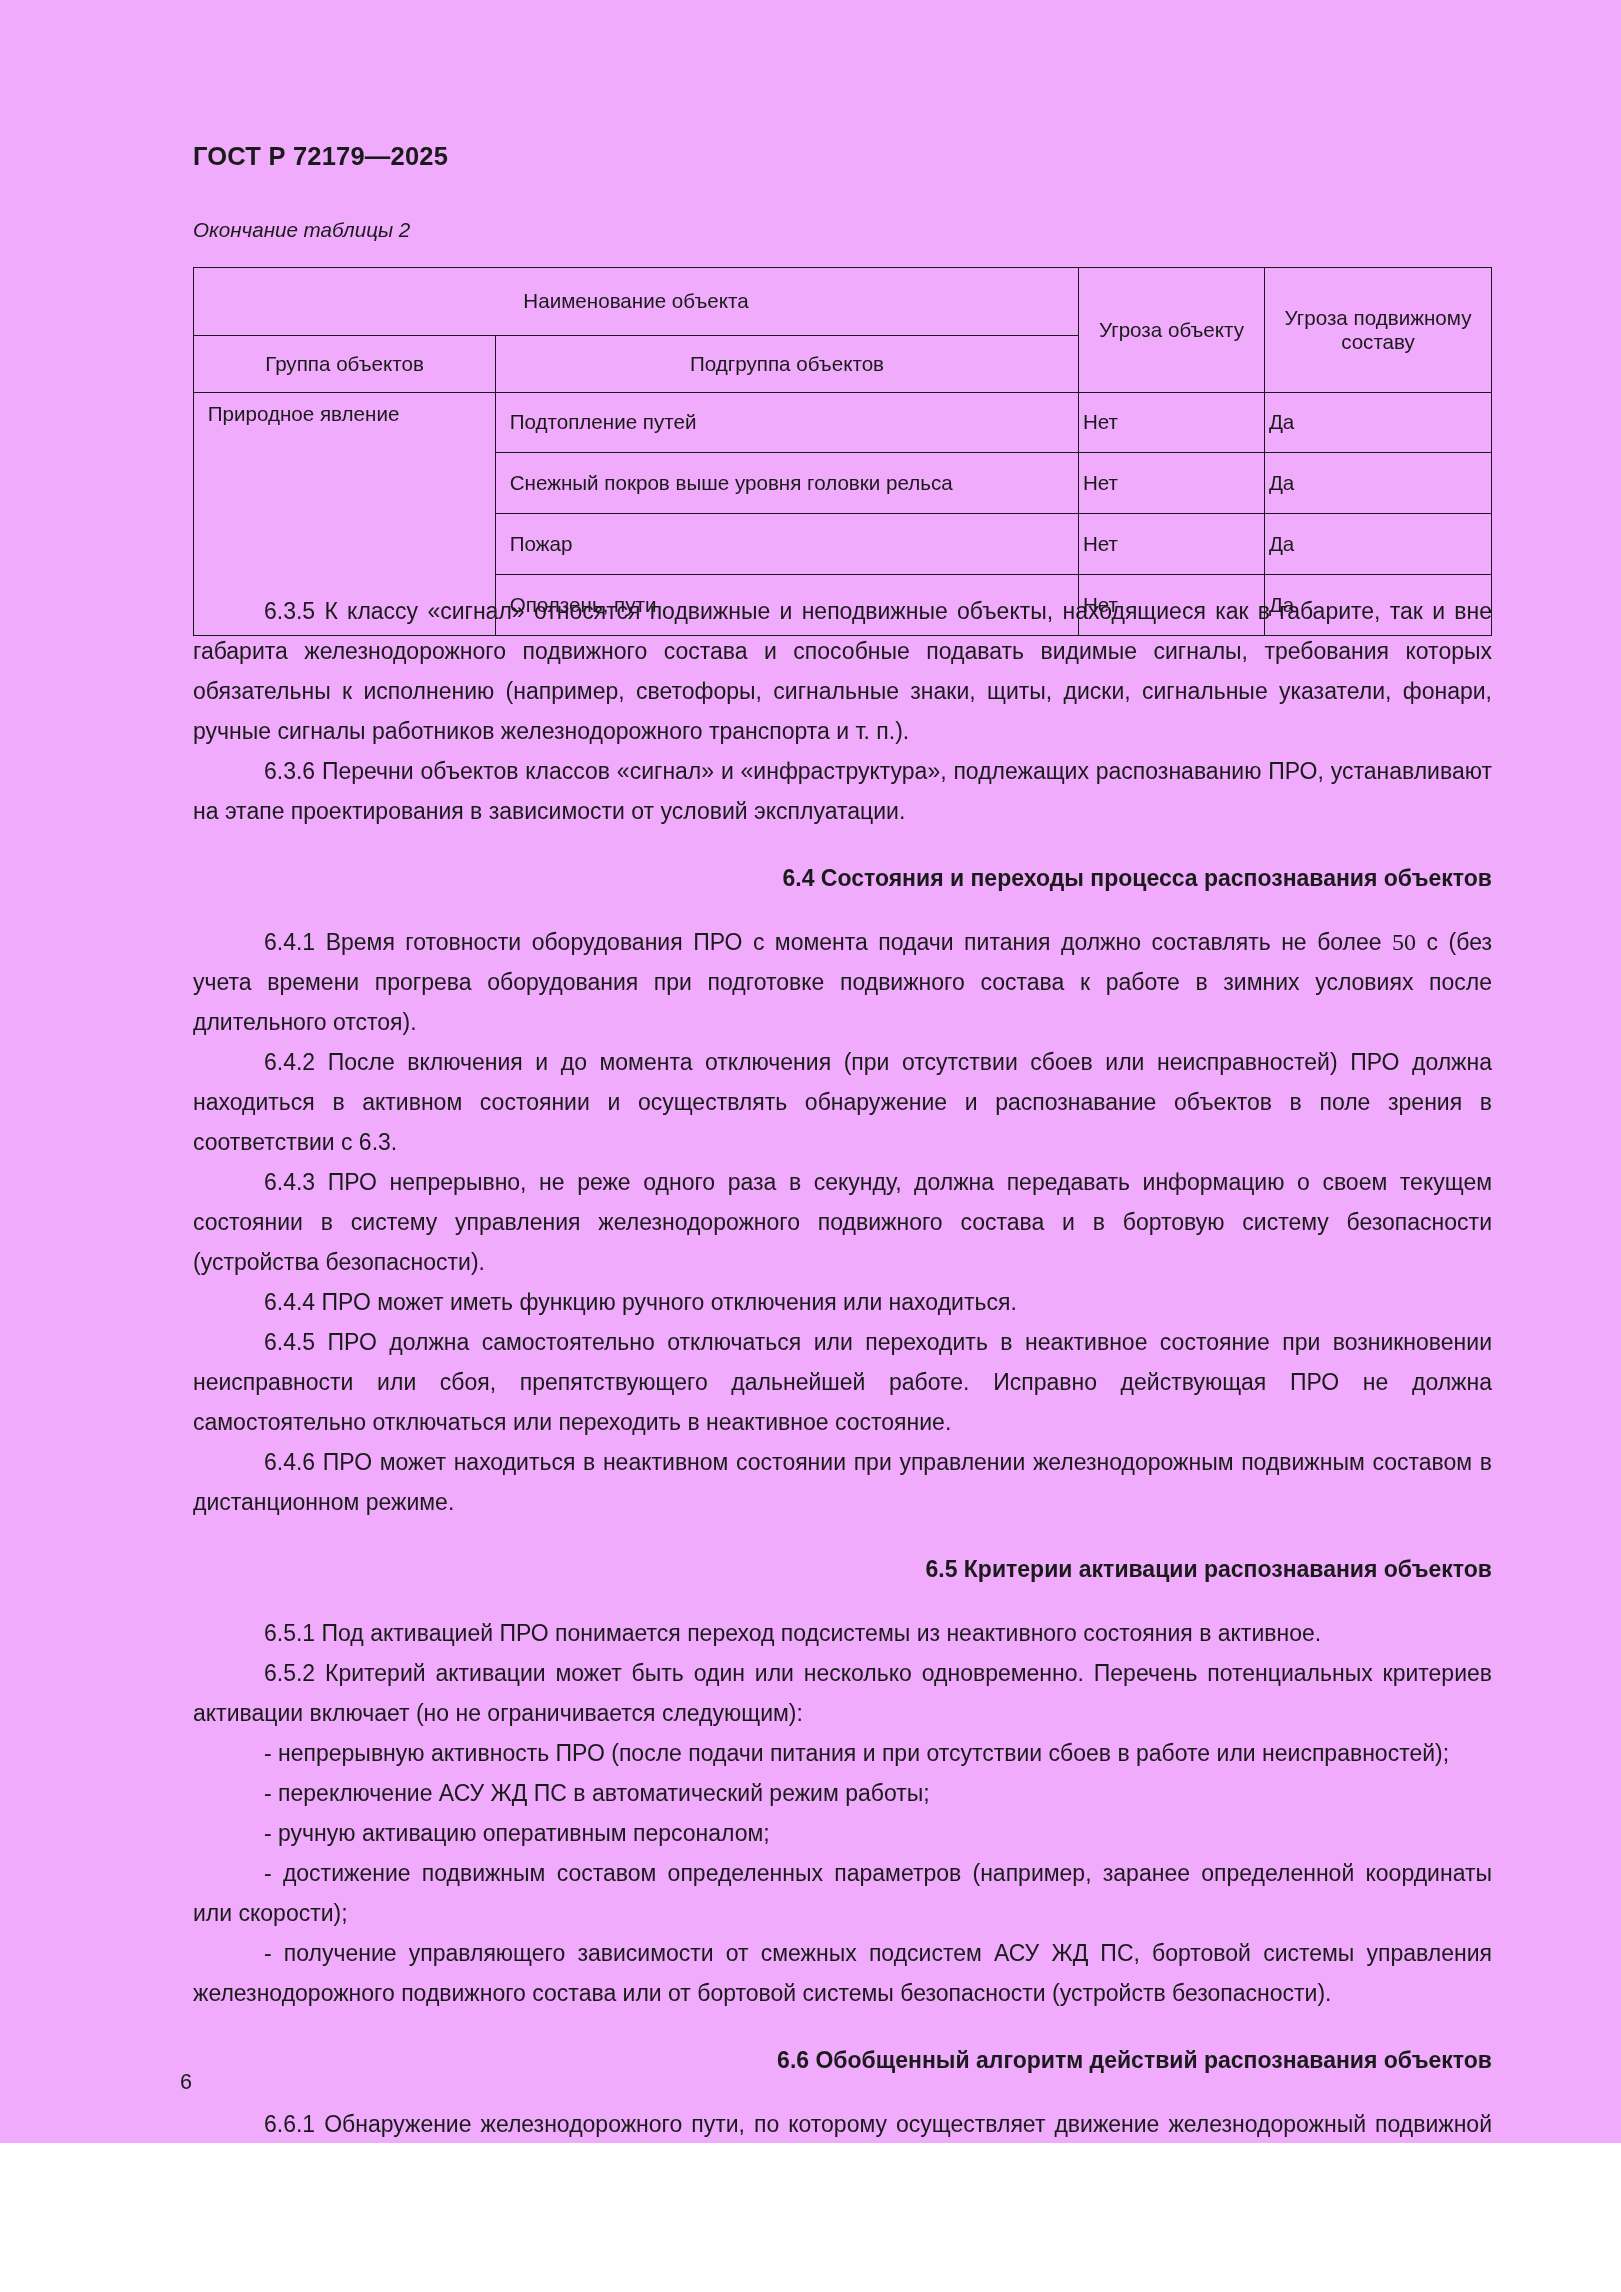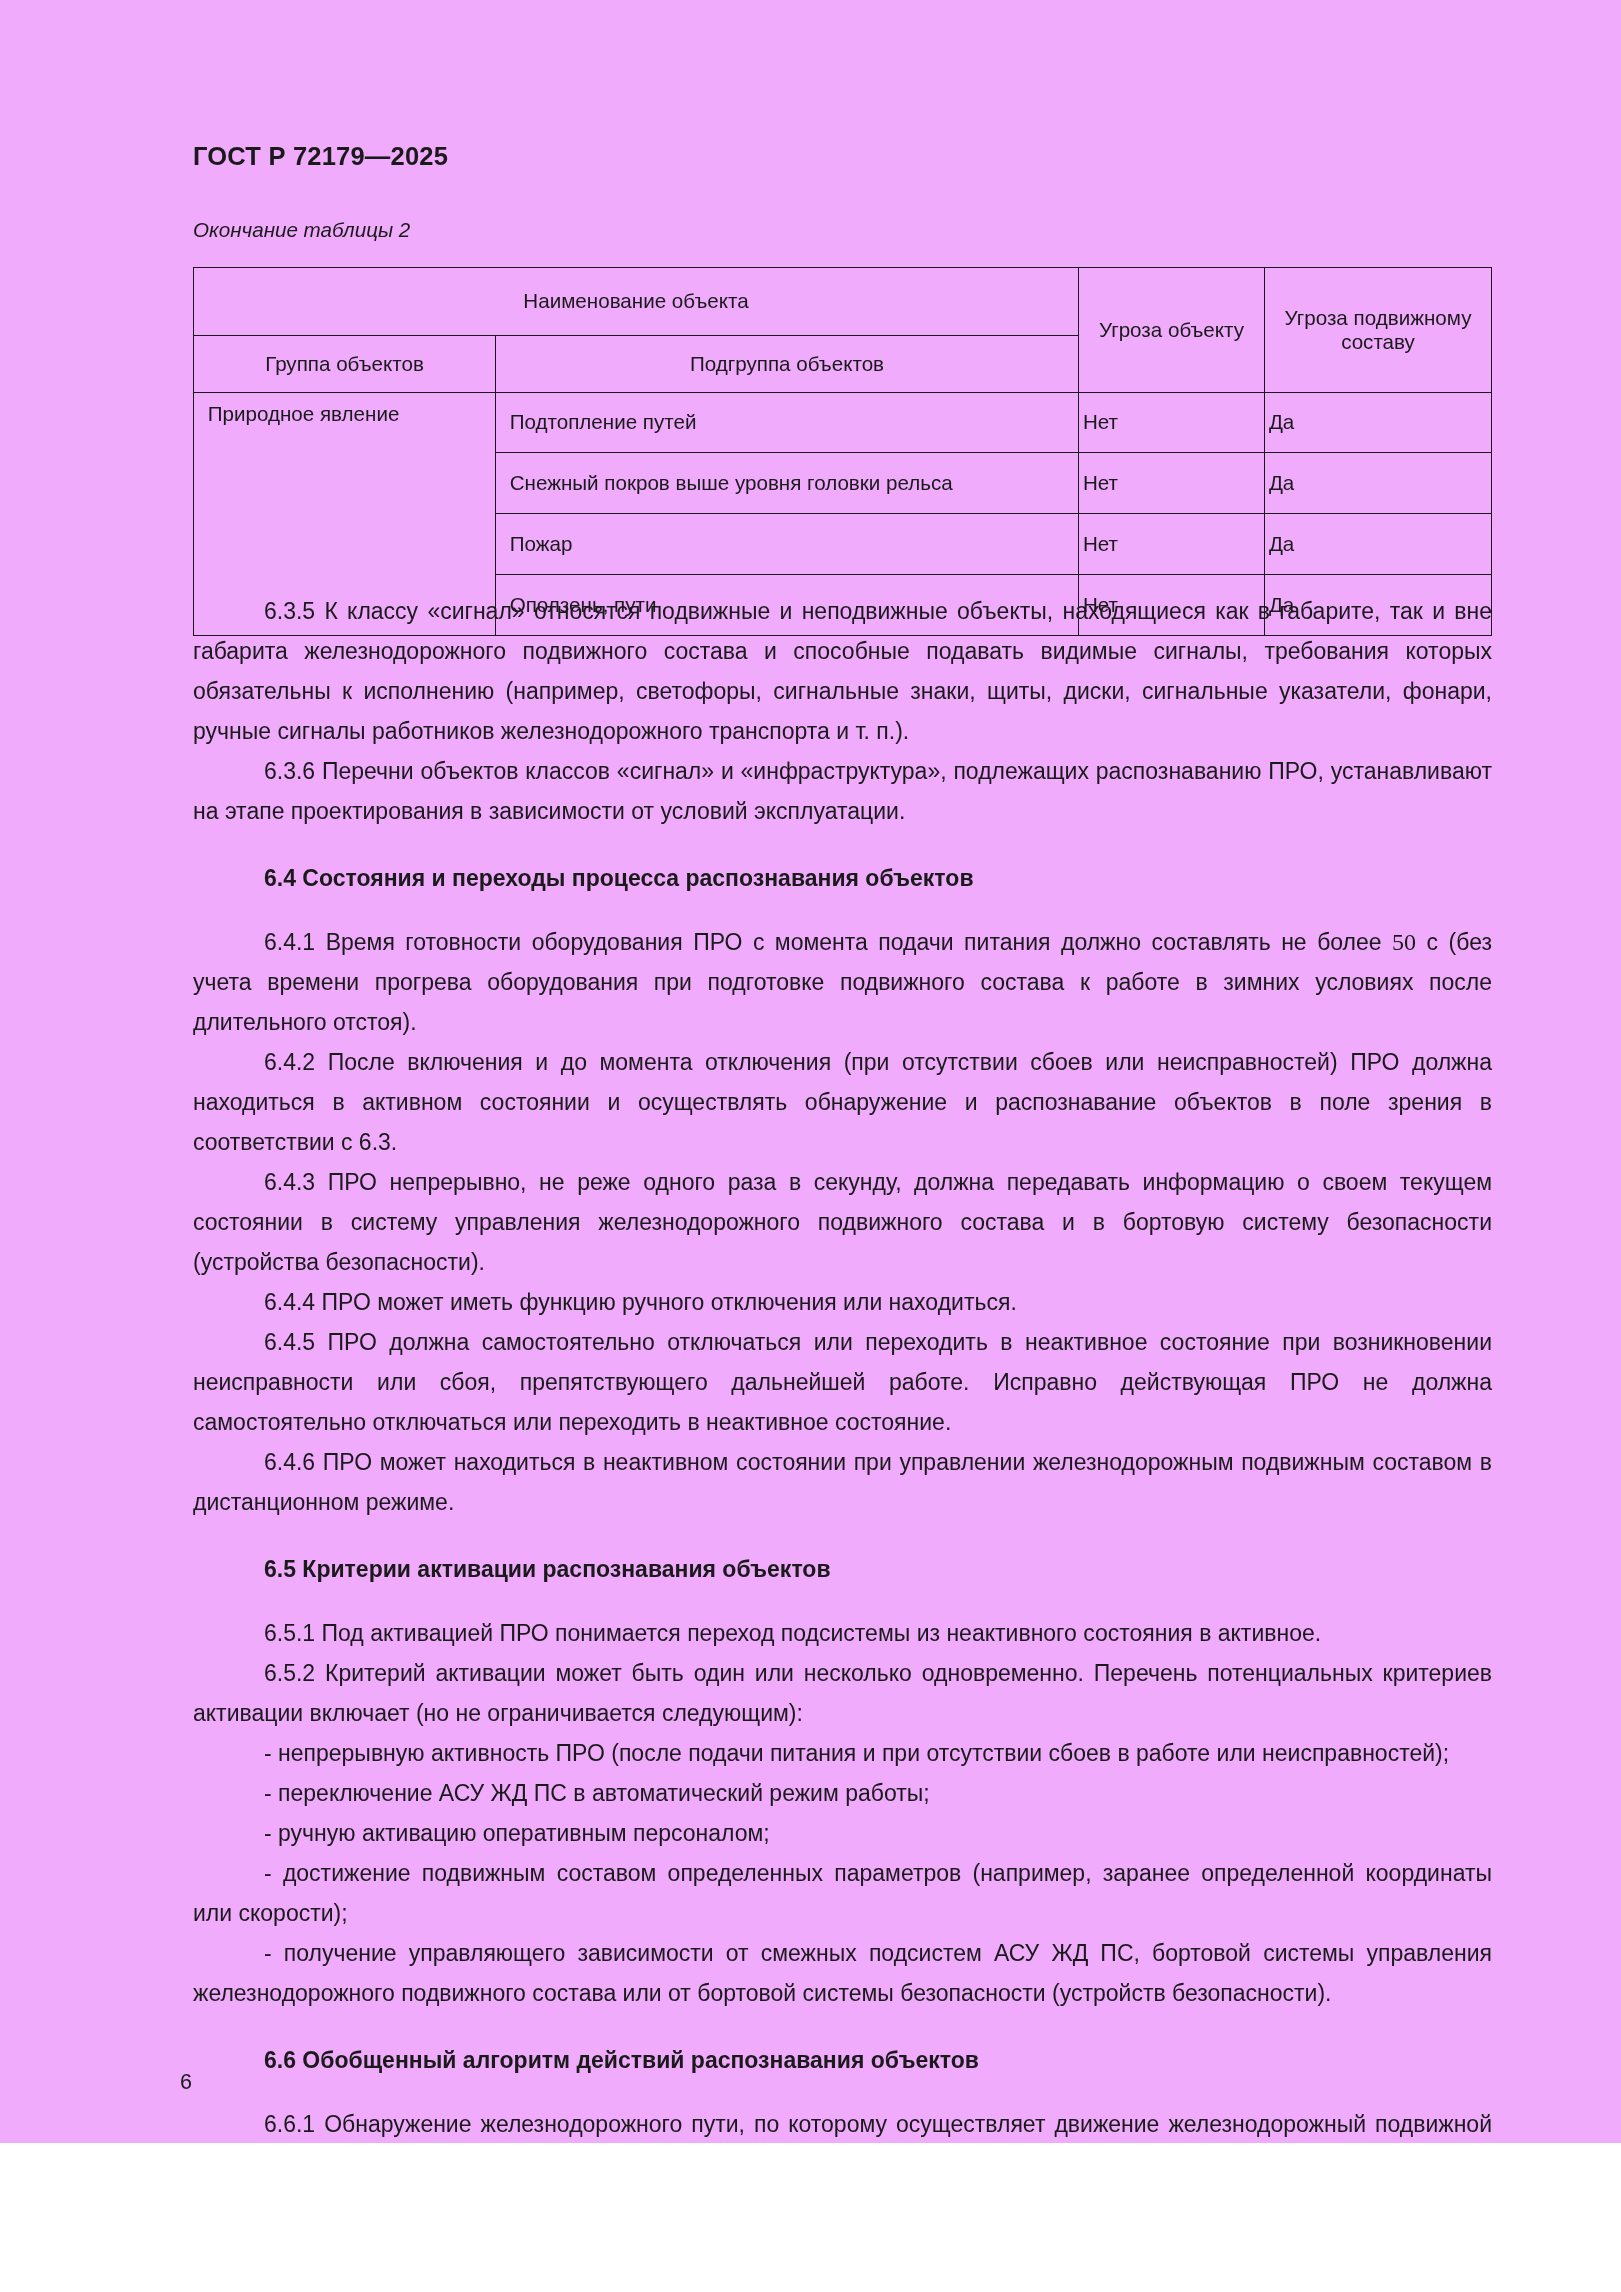--- a/index.html
+++ b/index.html
@@ -87,20 +87,21 @@
     margin: 0;
     hyphens: manual;
   }
   .para.bullet { text-indent: 71px; }
   .heading {
     font-size: 23px;
     line-height: 40px;
     font-weight: bold;
     text-indent: 71px;
     margin: 0;
+    text-align: right;
   }
   .serif-num {
     font-family: "Liberation Serif", serif;
     font-size: 24px;
   }
   .gap-before { margin-top: 26.5px; }
   .gap-after  { margin-bottom: 24.5px; }
 
   .body-block {
     position: absolute;

